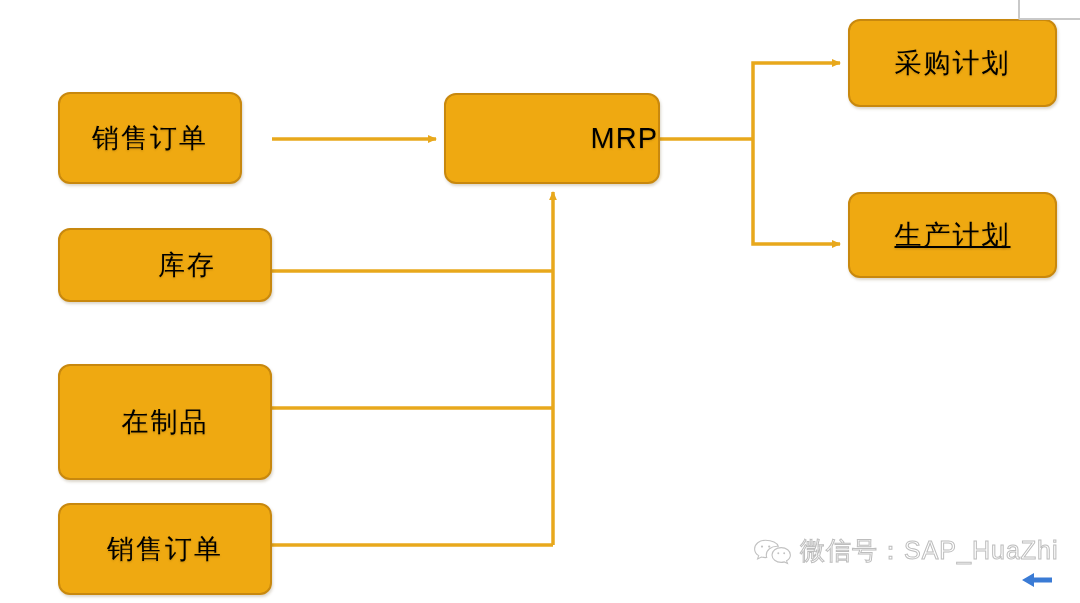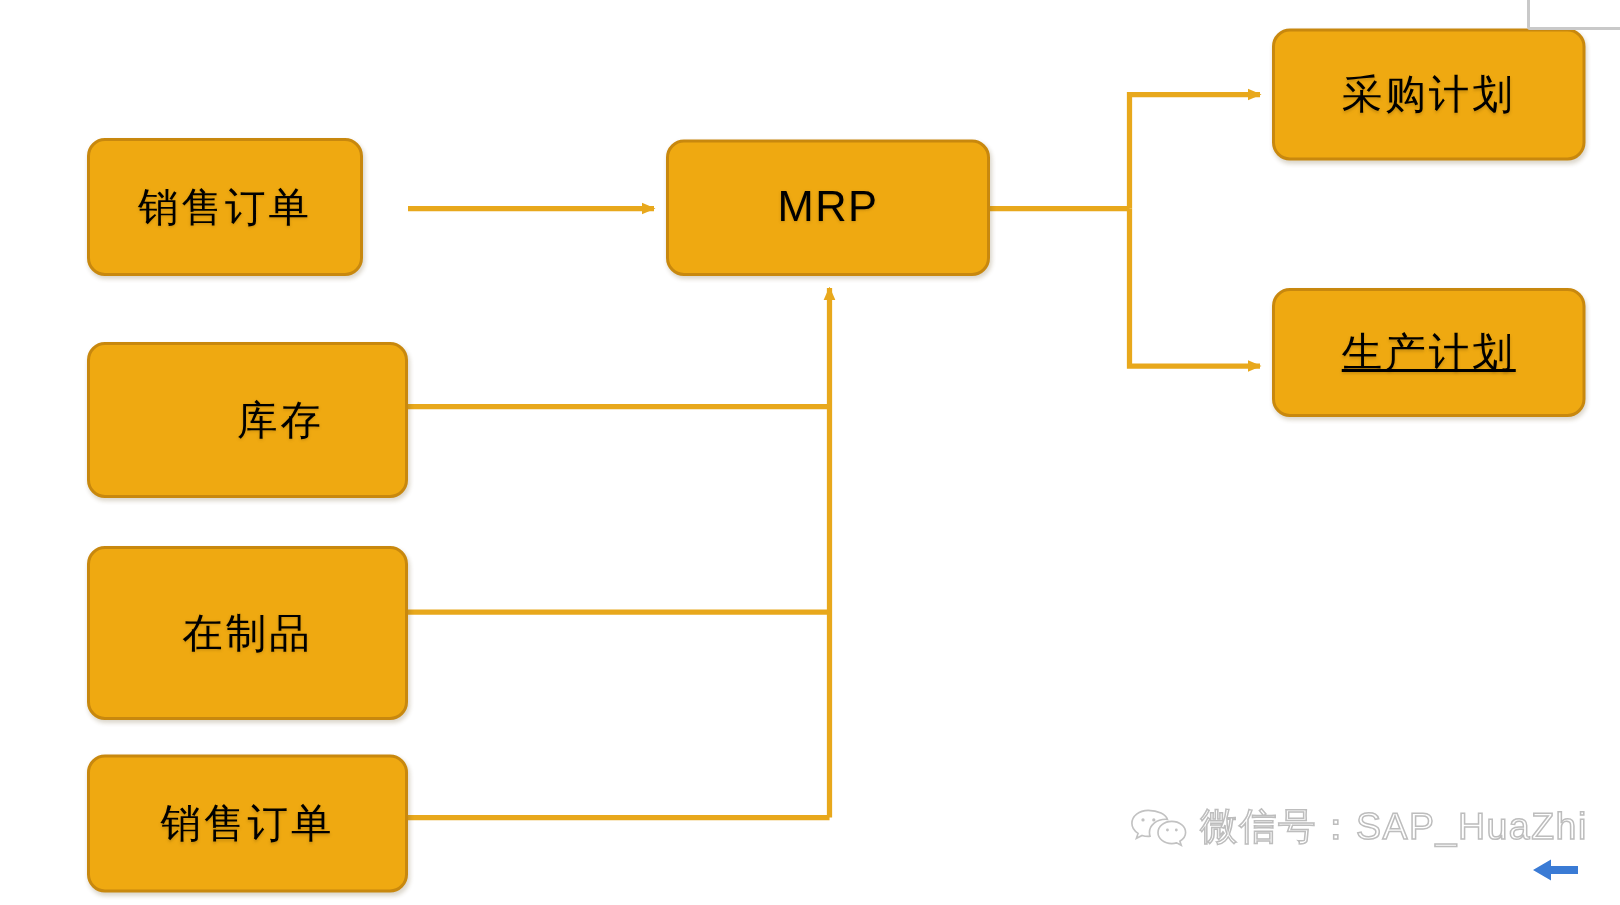--- a/index.html
+++ b/index.html
@@ -28,24 +28,25 @@
     justify-content: center;
     color: #000000;
     font-size: 27px;
     letter-spacing: 2px;
     text-shadow: 0 1px 2px rgba(120,80,0,0.35);
     box-shadow: 1px 2px 3px rgba(90,70,20,0.22);
   }
   .node.latin {
     font-size: 29px;
     letter-spacing: 1px;
+    justify-content: flex-end;
   }
   
   #node-sales      { left: 58px;  top: 92px;  width: 184px; height: 92px; }
-  #node-inventory  { left: 58px;  top: 228px; width: 214px; height: 104px; padding-left: 44px; }
+  #node-inventory  { left: 58px;  top: 228px; width: 214px; height: 74px; padding-left: 44px; }
   #node-wip        { left: 58px;  top: 364px; width: 214px; height: 116px; }
   #node-intransit  { left: 58px;  top: 503px; width: 214px; height: 92px; }
   #node-mrp        { left: 444px; top: 93px;  width: 216px; height: 91px; }
   #node-purchase   { left: 848px; top: 19px;  width: 209px; height: 88px; }
   #node-production { left: 848px; top: 192px; width: 209px; height: 86px; text-decoration: underline; }
 
   #connectors {
     position: absolute;
     left: 0;
     top: 0;

